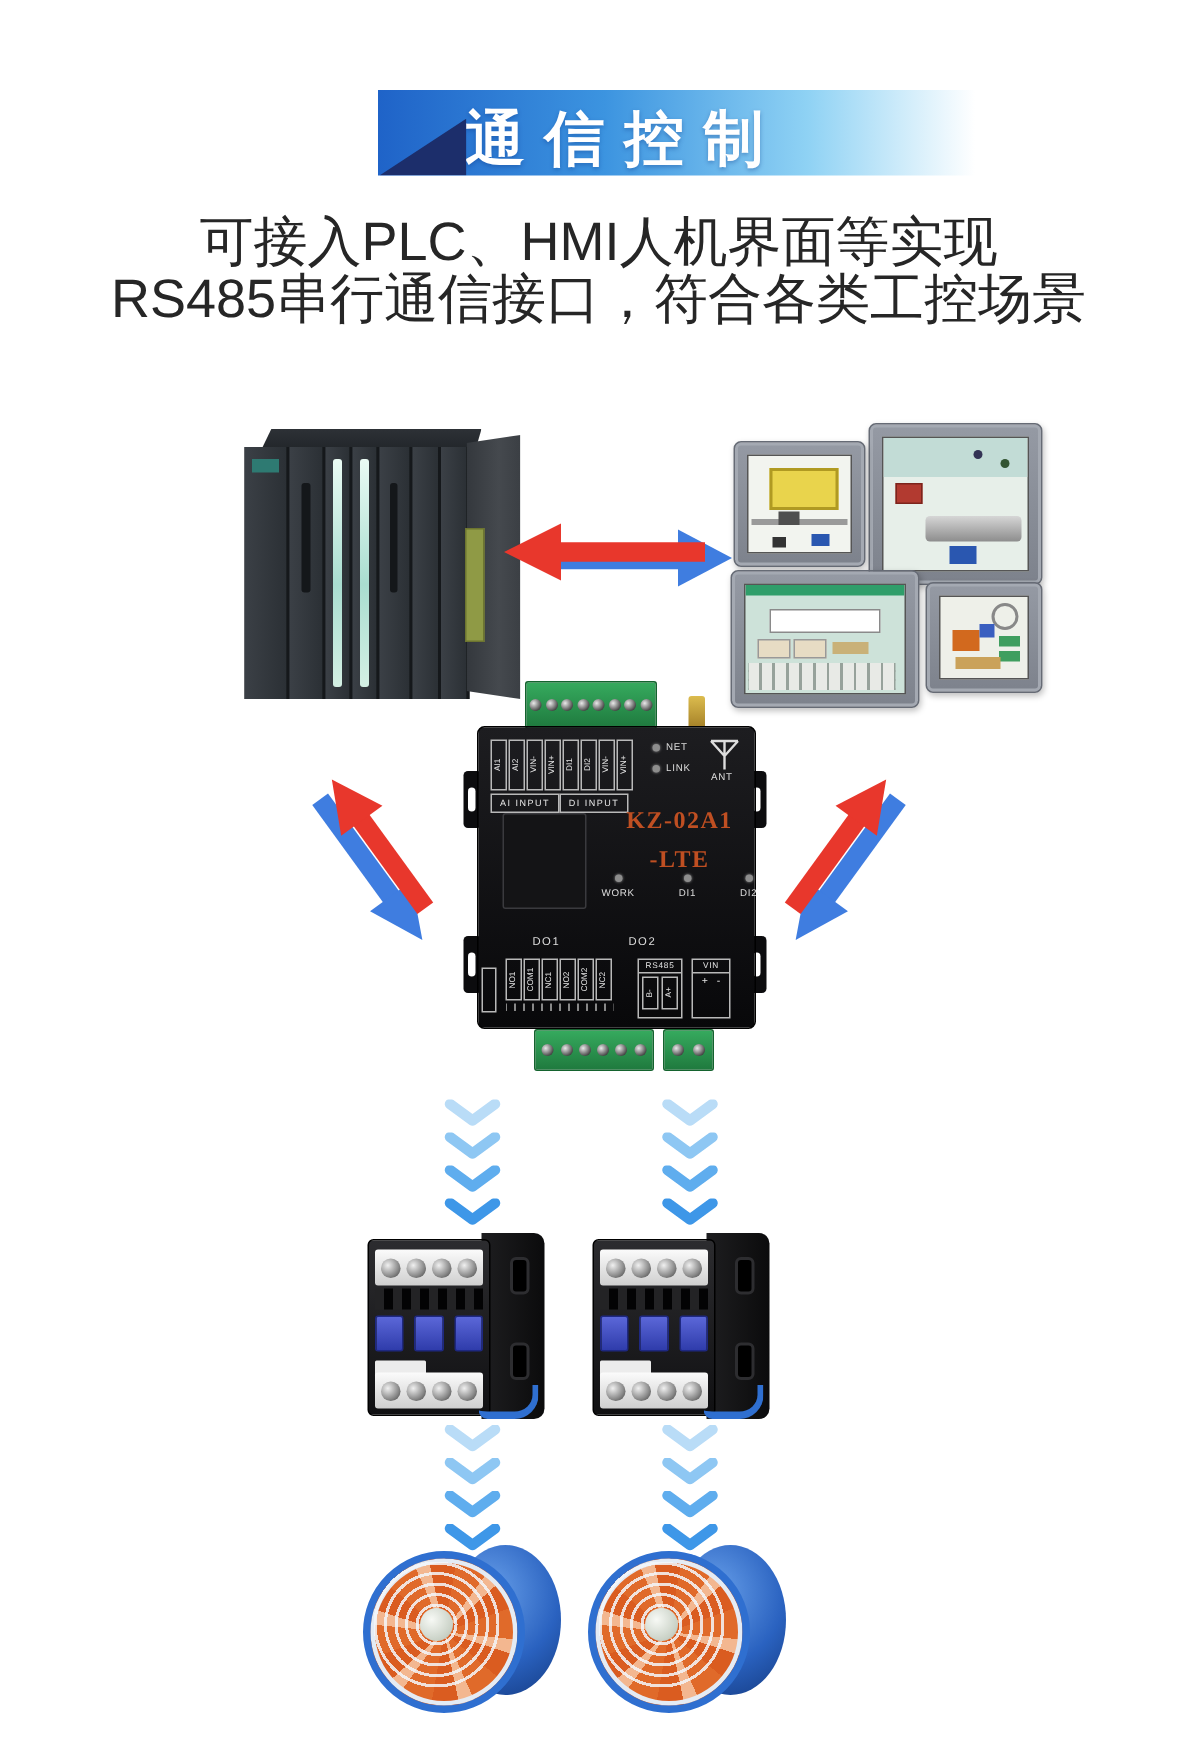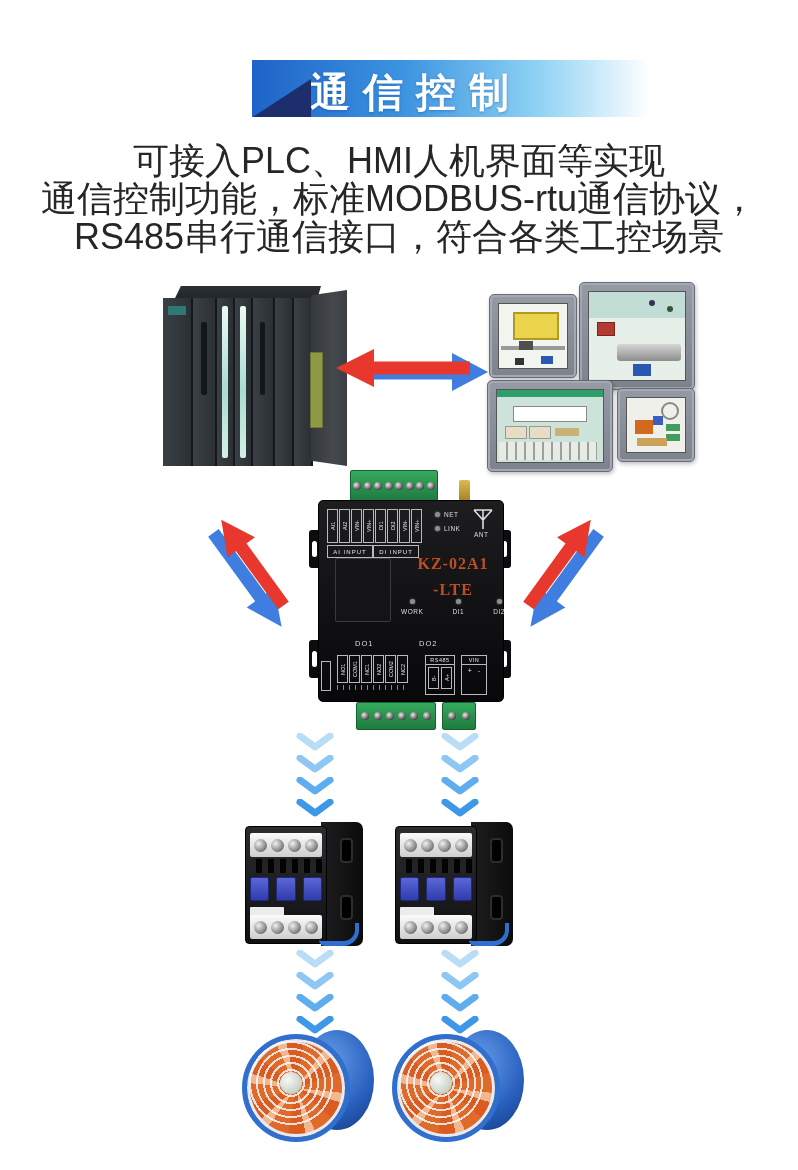--- a/index.html
+++ b/index.html
@@ -41,21 +41,21 @@
   .hmi{position:absolute;left:487px;top:282px;width:206px;height:188px;}
   .panel{position:absolute;background:linear-gradient(#959aa4,#7d828c);border:1px solid #666b75;
     border-radius:5px;box-shadow:inset 0 0 0 2px #a4a9b2,1px 2px 4px rgba(0,0,0,.25);}
   .screen{position:absolute;inset:8px;background:#eef1ec;overflow:hidden;border:1px solid #555;}
   .shape{position:absolute;}
 
   
   .arrow-svg{position:absolute;}
 
   
-  .ctrl{position:absolute;left:312px;top:464px;width:196px;height:268px;}
+  .ctrl{position:absolute;left:312px;top:448px;width:196px;height:268px;}
   .tblock{position:absolute;background:linear-gradient(#36aa5e,#1f7a3e);border:1px solid #14632e;
     border-radius:2px;display:flex;align-items:center;justify-content:space-evenly;}
   .tscrew{width:8px;height:8px;border-radius:50%;
     background:radial-gradient(circle at 35% 35%,#e9e9e9,#4c4c4c 70%,#1f1f1f);}
   .sma{position:absolute;left:147px;top:16px;width:11px;height:20px;
     background:linear-gradient(#dcbc4e,#a8842a);border-radius:2px 2px 0 0;}
   .ctrl-body{position:absolute;left:6px;top:36px;width:184px;height:200px;border-radius:5px;
     background:linear-gradient(#1d1d20,#08080a);border:1px solid #000;}
   .ear{position:absolute;width:12px;height:38px;background:#0c0c0e;border-radius:3px;}
   .ear::after{content:"";position:absolute;left:3px;top:11px;width:5px;height:16px;background:#fff;border-radius:3px;}
@@ -132,21 +132,20 @@
 
 <div class="page">
 
   <div class="banner">
     <div class="banner-title">通信控制</div>
   </div>
   <div class="banner-tri"></div>
 
   <div class="desc">
     <div>可接入PLC、HMI人机界面等实现</div>
-    <div>通信控制功能，标准MODBUS-rtu通信协议，</div>
     <div>RS485串行通信接口，符合各类工控场景</div>
   </div>
 
   <div class="plc">
     <div class="plc-top"></div>
     <div class="plc-front">
       <div class="plc-mod teal-label" style="width:30px"></div>
       <div class="plc-mod slot" style="width:24px"></div>
       <div class="plc-mod stripe" style="width:17px"></div>
       <div class="plc-mod stripe" style="width:17px"></div>

